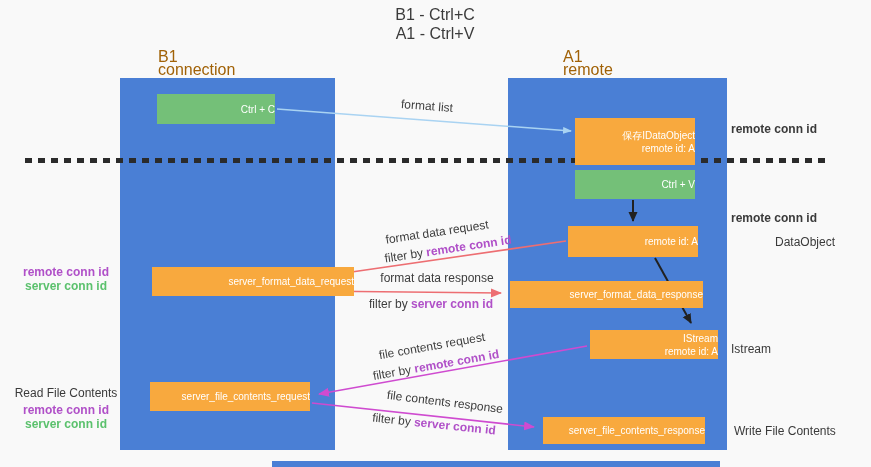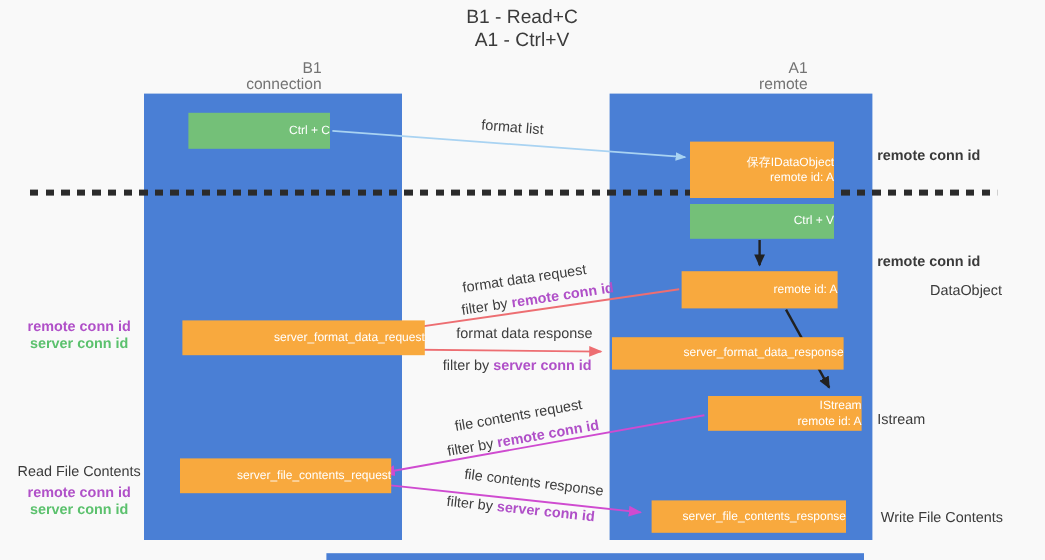--- a/index.html
+++ b/index.html
@@ -2,21 +2,21 @@
 <html style="--bg: #f9f9f9; --lifeline-blue: #4a7fd5; --box-green: #74c078; --box-orange: #f8a93e; --text-purple: #b050c8; --text-green: #5bc16d; --arrow-lightblue: #a9d3f2; --arrow-black: #212121; --arrow-salmon: #ed6e72; --arrow-magenta: #cf4bd0; --dash-color: #2b2b2b;"><head>
 <meta charset="utf-8">
 <style>
   html,body { margin:0; padding:0; }
   body { background:#f9f9f9; font-family:"Liberation Sans", sans-serif; }
   .canvas { position:relative; width:871px; height:467px; background:var(--bg,#f9f9f9); overflow:hidden; }
 
   .title { position:absolute; left:300px; top:5px; width:270px; text-align:center;
            font-size:16px; color:#3b3b3b; line-height:19px; }
 
-  .col-header { position:absolute; width:110px; text-align:right; font-size:13px; color:#737373; line-height:13px; }
+  .col-header { position:absolute; width:110px; text-align:left; font-size:16px; color:#a16207; line-height:13px; }
   .col-header.b1 { left:158px; top:50px; }
   .col-header.a1 { left:563px; top:50px; }
 
   .lifeline { position:absolute; background:var(--lifeline-blue); }
   .lifeline.b1 { left:120px; top:78px; width:215px; height:372px; }
   .lifeline.a1 { left:508px; top:78px; width:219px; height:372px; }
   .bottom-strip { position:absolute; left:272px; top:461px; width:448px; height:6px; background:var(--lifeline-blue); }
 
   .dashed-line { position:absolute; left:25px; top:158px; width:806px; height:5px;
       background:repeating-linear-gradient(90deg, var(--dash-color) 0 7px, transparent 7px 13px); }
@@ -26,21 +26,21 @@
   .node.green  { background:var(--box-green); }
   .node.orange { background:var(--box-orange); }
 
   .n-ctrl-c  { left:157px; top:94px;  width:118px; height:30px; }
   .n-saveido { left:575px; top:118px; width:120px; height:47px; }
   .n-ctrl-v  { left:575px; top:170px; width:120px; height:29px; }
   .n-getdata { left:568px; top:226px; width:130px; height:31px; }
   .n-sfdreq  { left:152px; top:267px; width:156px; height:29px;padding-left:46px; }
   .n-sfdresp { left:510px; top:281px; width:157px; height:27px;padding-left:36px; }
   .n-istream { left:590px; top:330px; width:128px; height:29px; }
-  .n-sfcreq  { left:150px; top:382px; width:160px; height:29px;padding-left:16px; }
+  .n-sfcreq  { left:150px; top:382px; width:160px; height:29px; }
   .n-sfcresp { left:543px; top:417px; width:162px; height:27px; }
 
   svg.arrows { position:absolute; left:0; top:0; width:871px; height:467px; pointer-events:none; }
   .st-blue    { stroke:var(--arrow-lightblue); stroke-width:1.4; fill:none; }
   .st-black   { stroke:var(--arrow-black);   stroke-width:2;   fill:none; }
   .st-salmon  { stroke:var(--arrow-salmon);  stroke-width:1.6; fill:none; }
   .st-magenta { stroke:var(--arrow-magenta); stroke-width:1.6; fill:none; }
   .mk-blue    { fill:var(--arrow-lightblue); }
   .mk-black   { fill:var(--arrow-black); }
   .mk-salmon  { fill:var(--arrow-salmon); }
@@ -53,21 +53,21 @@
   .greent { color:var(--text-green);  font-weight:bold; }
   .margin-label { position:absolute; font-size:12px; color:#3a3a3a; white-space:nowrap; }
   .margin-block { position:absolute; font-size:12px; text-align:center; line-height:14px; white-space:nowrap; }
 </style>
 </head>
 <body>
 
 <div class="canvas">
 
   <div class="title">
-    <div>B1 - Read+C</div>
+    <div>B1 - Ctrl+C</div>
     <div>A1 - Ctrl+V</div>
   </div>
 
   <div class="col-header b1">
     <div>B1</div>
     <div>connection</div>
   </div>
   <div class="col-header a1">
     <div>A1</div>
     <div>remote</div>

